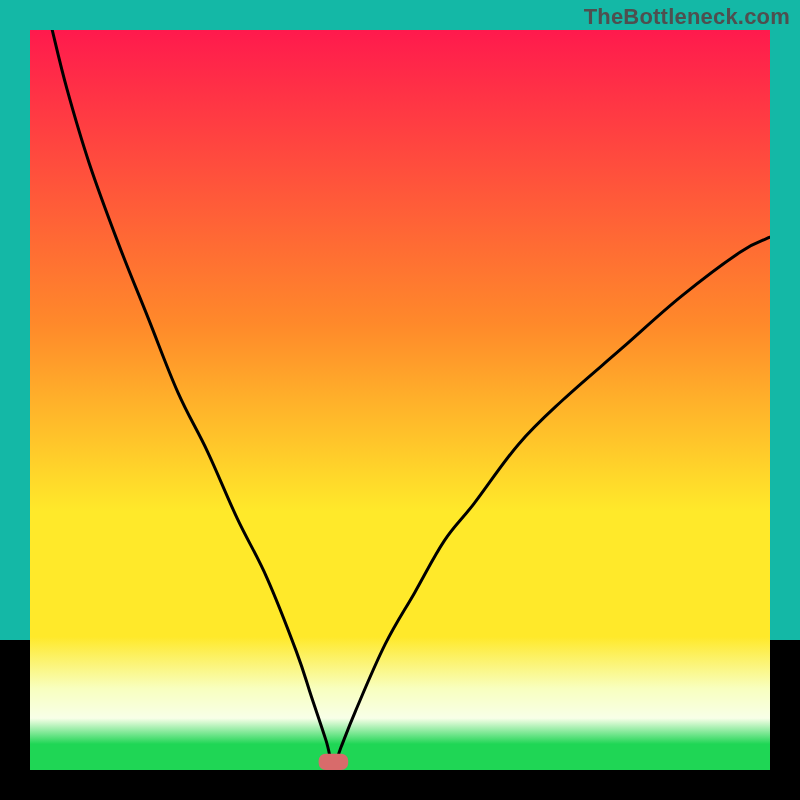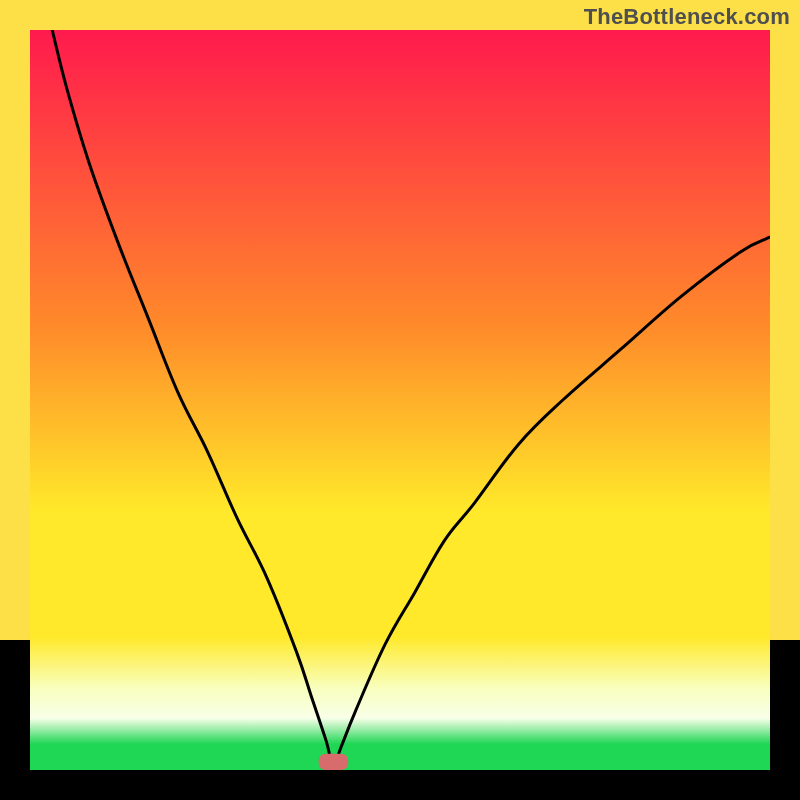--- a/index.html
+++ b/index.html
@@ -10,21 +10,21 @@
     background: #000;
     overflow: hidden;
     font-family: Arial, Helvetica, sans-serif;
   }
   .frame {
     position: absolute;
     top: 0;
     left: 0;
     width: 800px;
     height: 640px;
-    background: #fde047;
+    background: #14b8a6;
   }
   .watermark {
     position: absolute;
     top: 4px;
     right: 10px;
     color: #4f4f4f;
     font-size: 22px;
     font-weight: 600;
     letter-spacing: 0.2px;
     z-index: 10;

